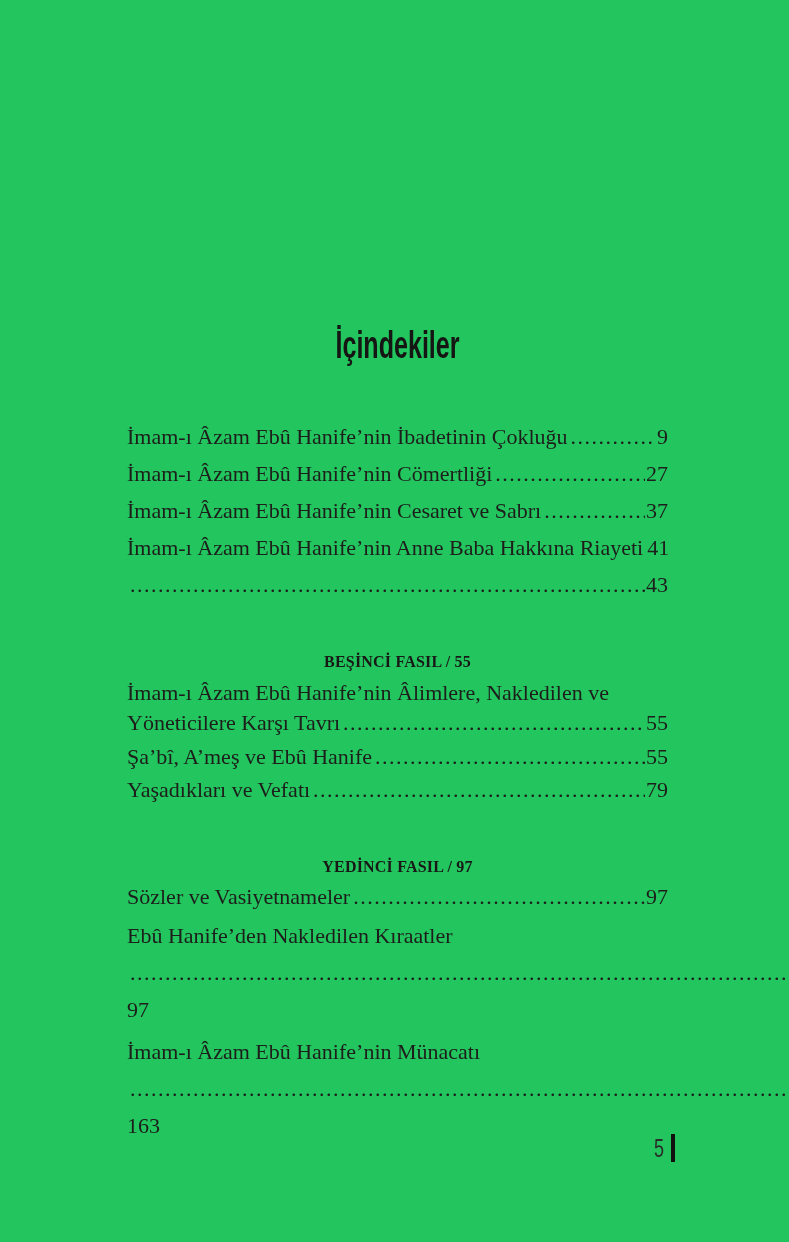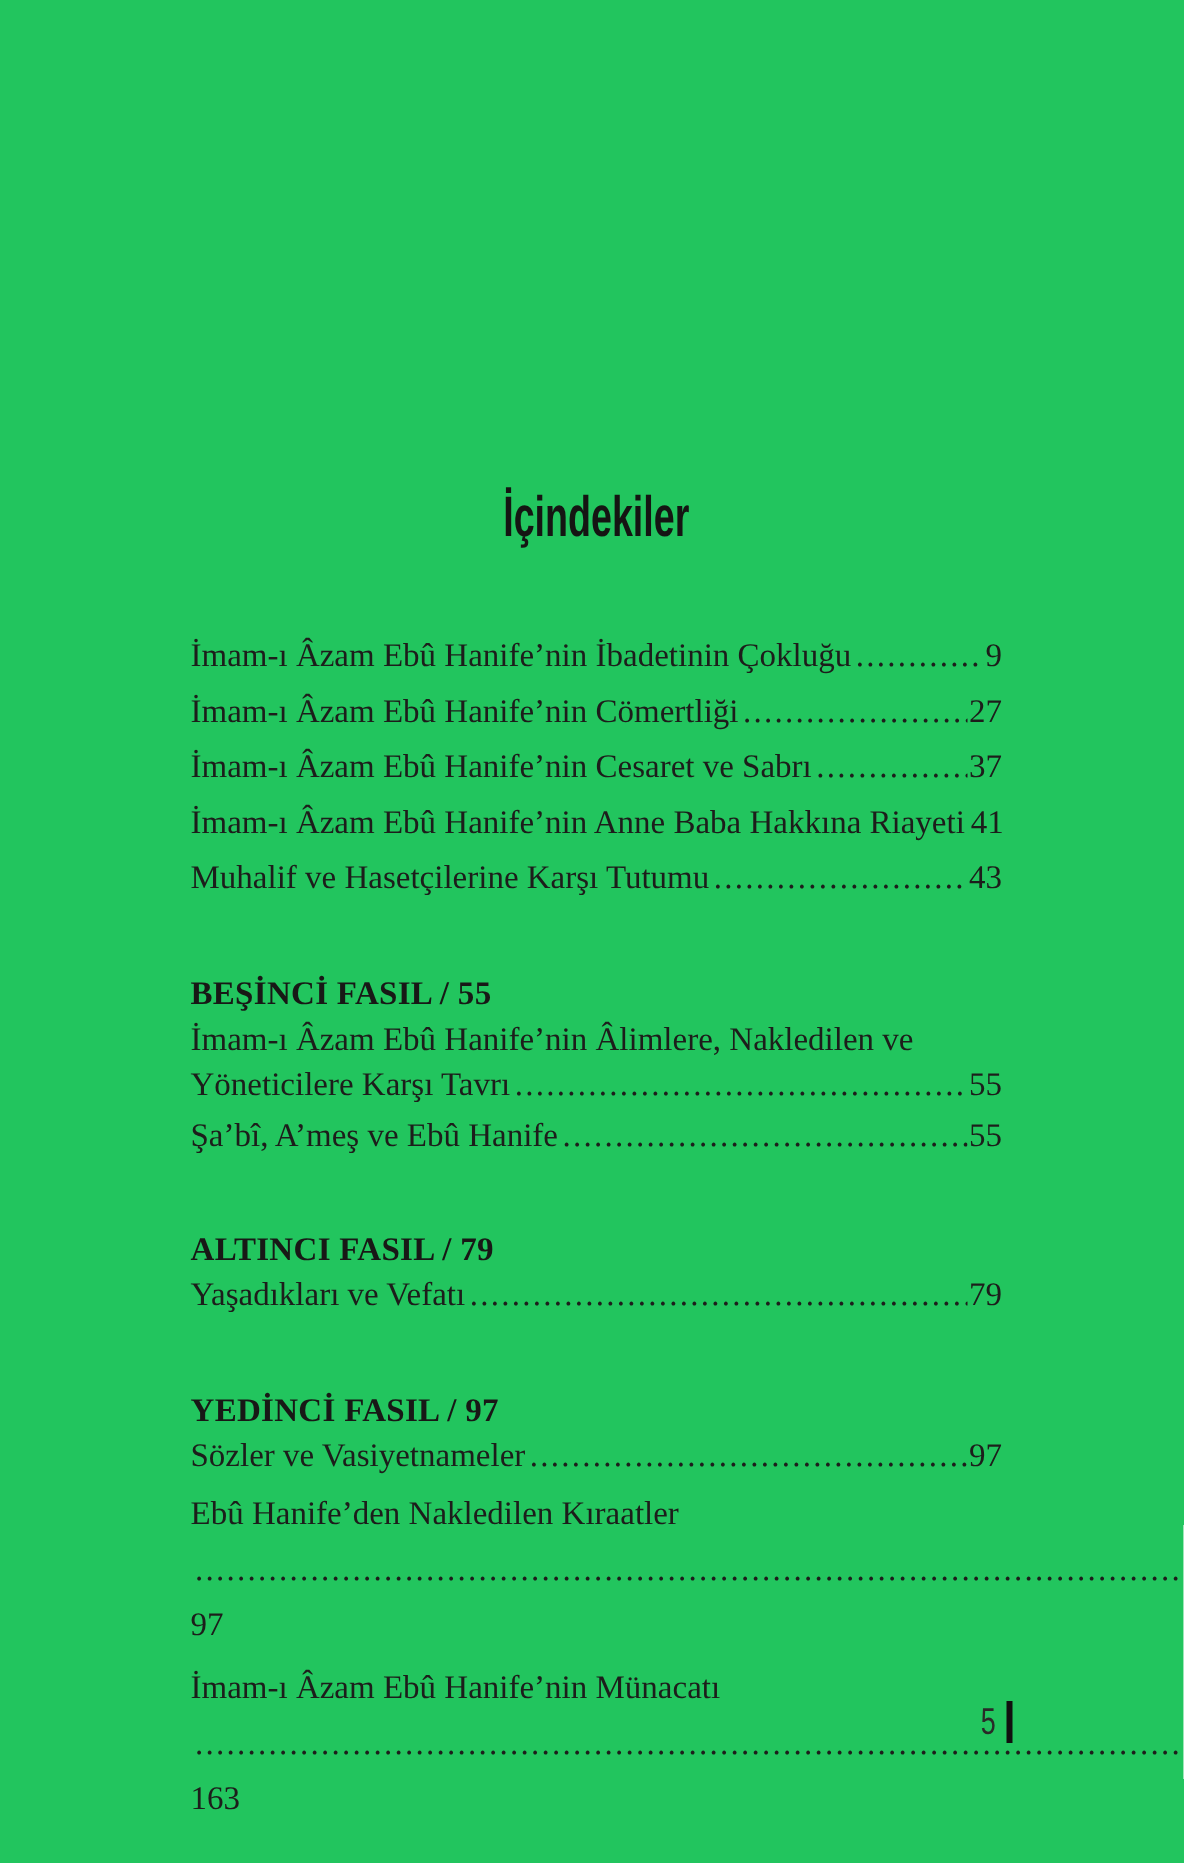--- a/index.html
+++ b/index.html
@@ -51,22 +51,23 @@
     margin: 0 1px 0 3px;
     white-space: nowrap;
   }
   .leader::after {
     content: "......................................................................................................................................";
     letter-spacing: 1.5px;
   }
   .pagenum { flex: 0 0 auto; }
   .heading {
     display: block;
+    text-align: center;
     font-weight: 700;
-    font-size: 22px;
+    font-size: 16px;
     line-height: 30px;
     color: #181816;
     letter-spacing: 0.2px;
   }
   .heading.h5 { margin-top: 44px; }
   .heading.h6 { margin-top: 43px; }
   .heading.h7 { margin-top: 47px; }
   .firstline {
     display: block;
     line-height: 31px;
@@ -120,41 +121,39 @@
         <span class="text">İmam-ı Âzam Ebû Hanife’nin Cesaret ve Sabrı</span>
         <span class="leader"></span>
         <span class="pagenum">37</span>
       </div>
       <div class="row">
         <span class="text">İmam-ı Âzam Ebû Hanife’nin Anne Baba Hakkına Riayeti</span>
         <span class="leader"></span>
         <span class="pagenum">41</span>
       </div>
       <div class="row">
-        <span class="text">Muhalif ve Hasetçilerine Karşı Tutumu</span>
         <span class="leader"></span>
         <span class="pagenum">43</span>
       </div>
 
       <div class="heading h5">BEŞİNCİ FASIL / 55</div>
       <div>
         <span class="firstline">İmam-ı Âzam Ebû Hanife’nin Âlimlere, Nakledilen ve</span>
         <div class="row contline">
           <span class="text">Yöneticilere Karşı Tavrı</span>
           <span class="leader"></span>
           <span class="pagenum">55</span>
         </div>
       </div>
       <div class="row">
         <span class="text">Şa’bî, A’meş ve Ebû Hanife</span>
         <span class="leader"></span>
         <span class="pagenum">55</span>
       </div>
 
-      <div class="heading h6">ALTINCI FASIL / 79</div>
       <div>
         <div class="row contline">
           <span class="text">Yaşadıkları ve Vefatı</span>
           <span class="leader"></span>
           <span class="pagenum">79</span>
         </div>
       </div>
 
       <div class="heading h7">YEDİNCİ FASIL / 97</div>
       <div>

